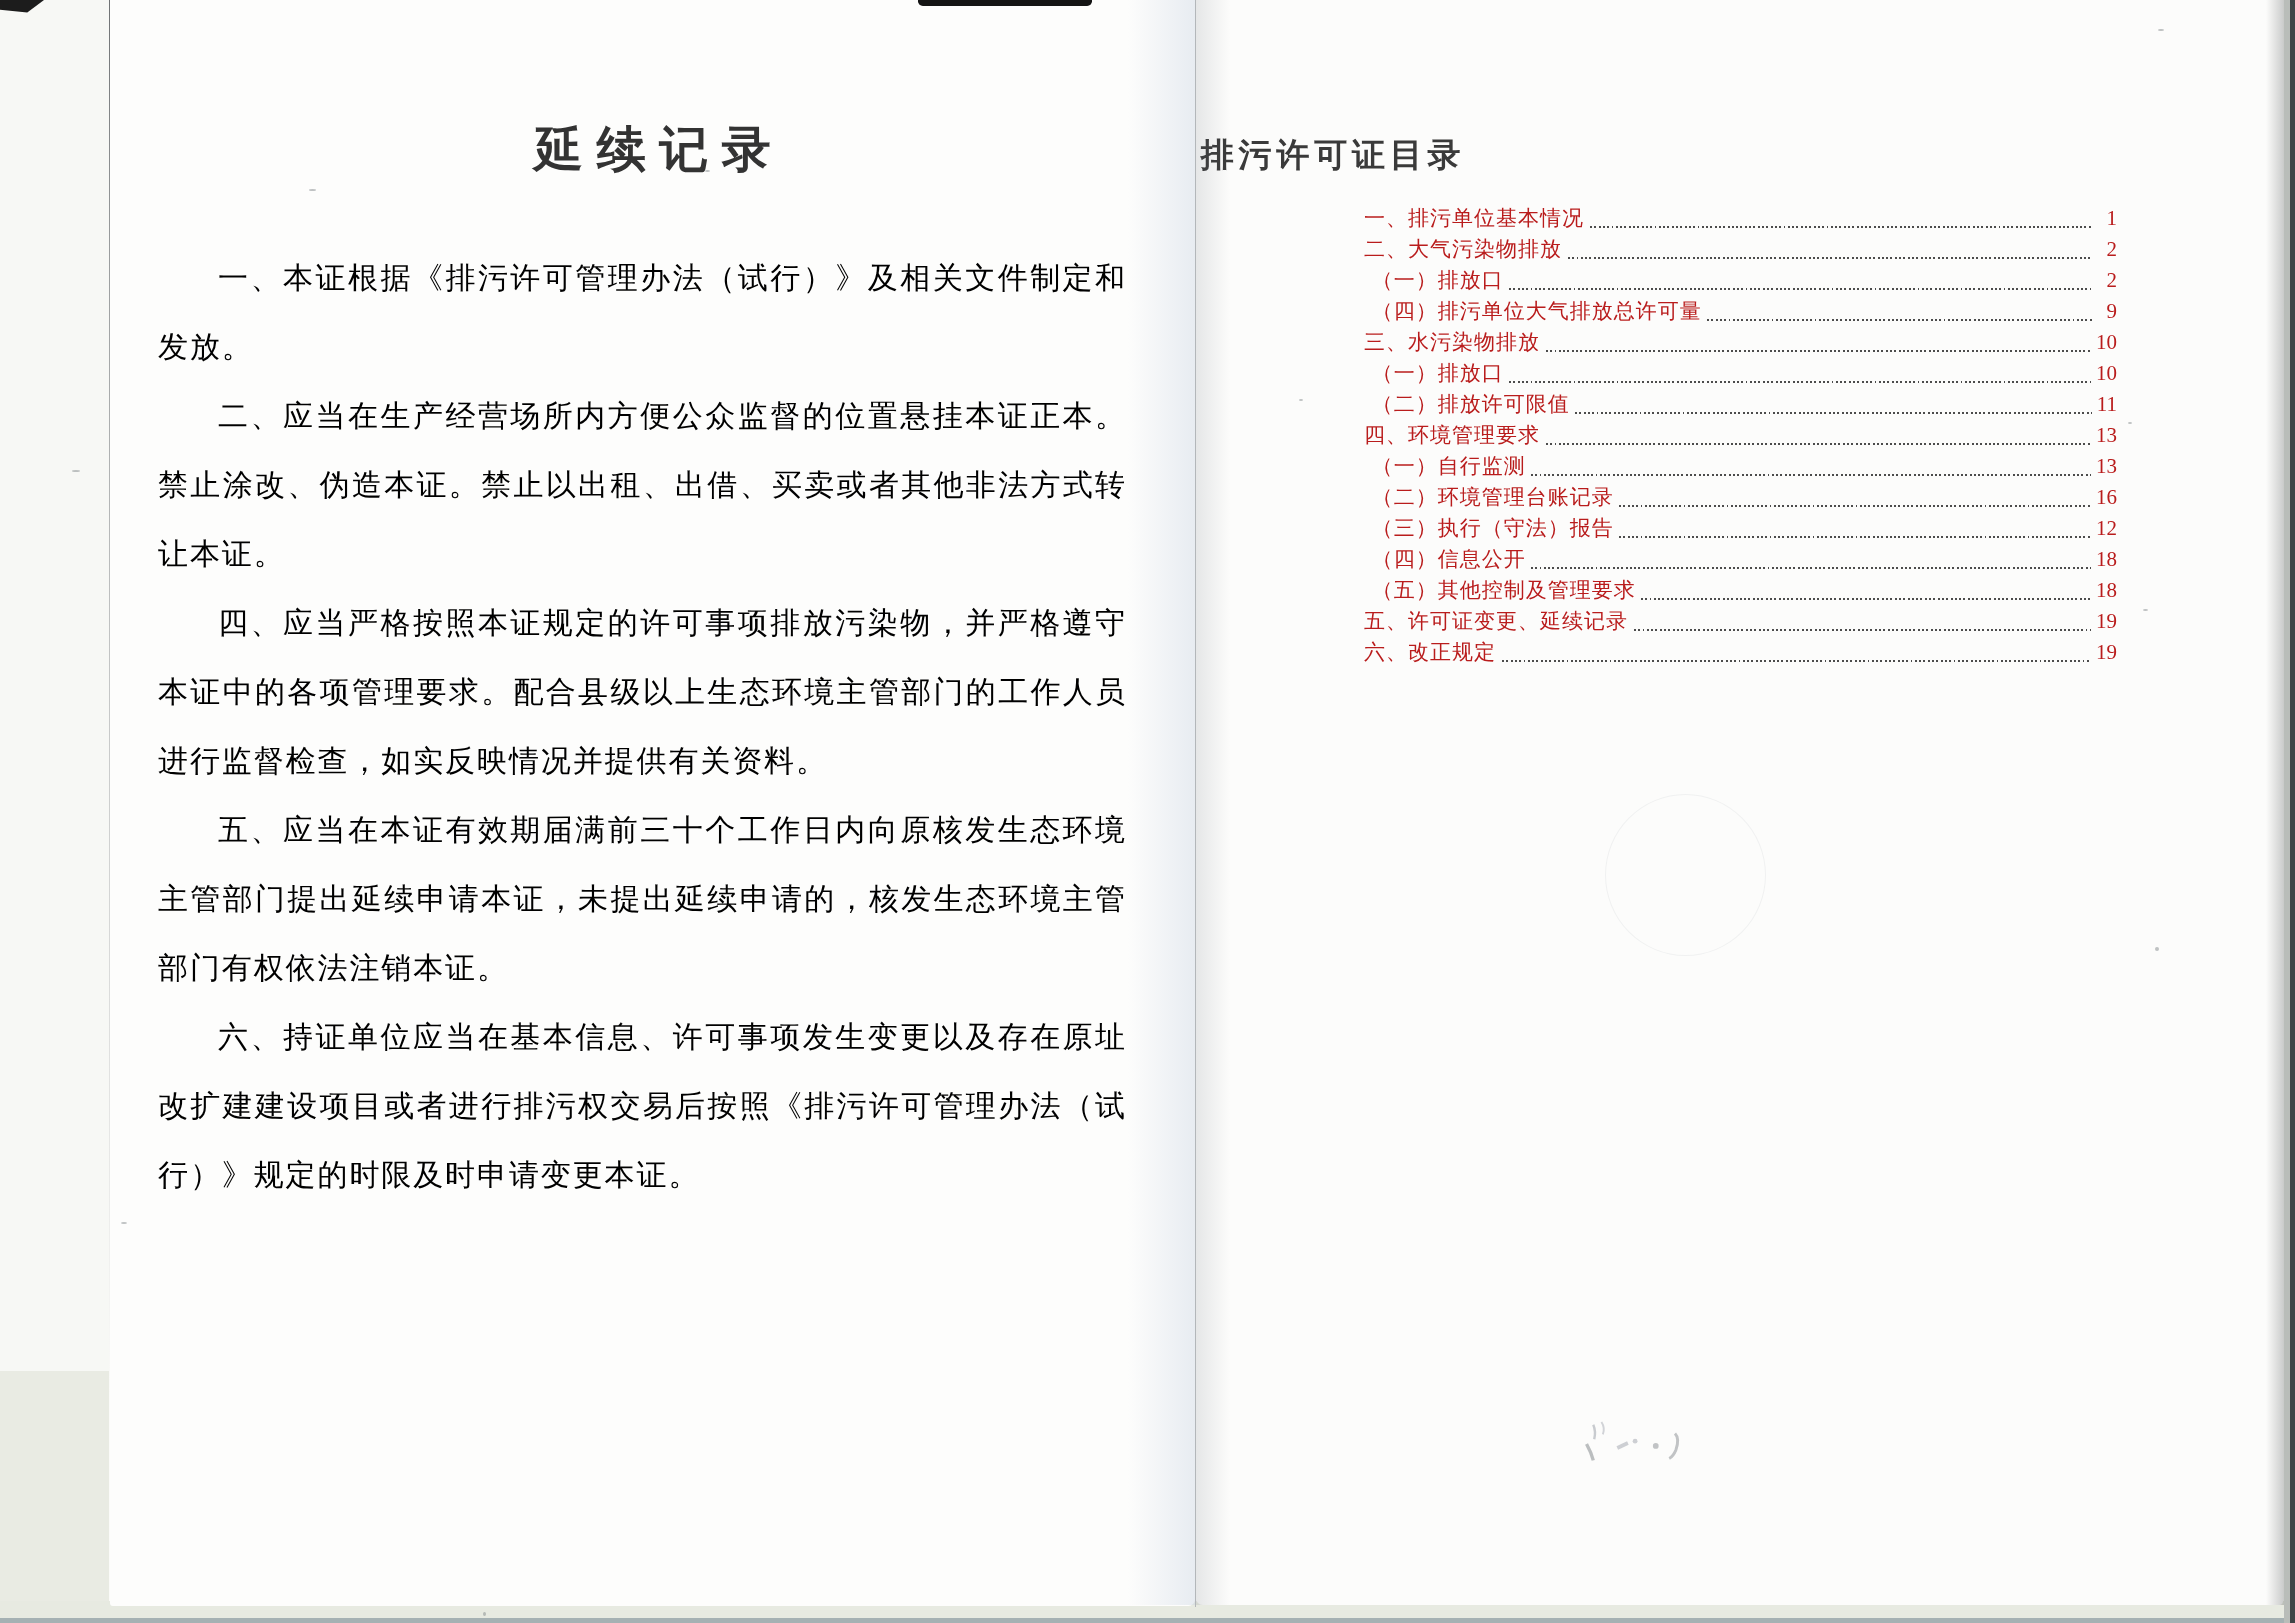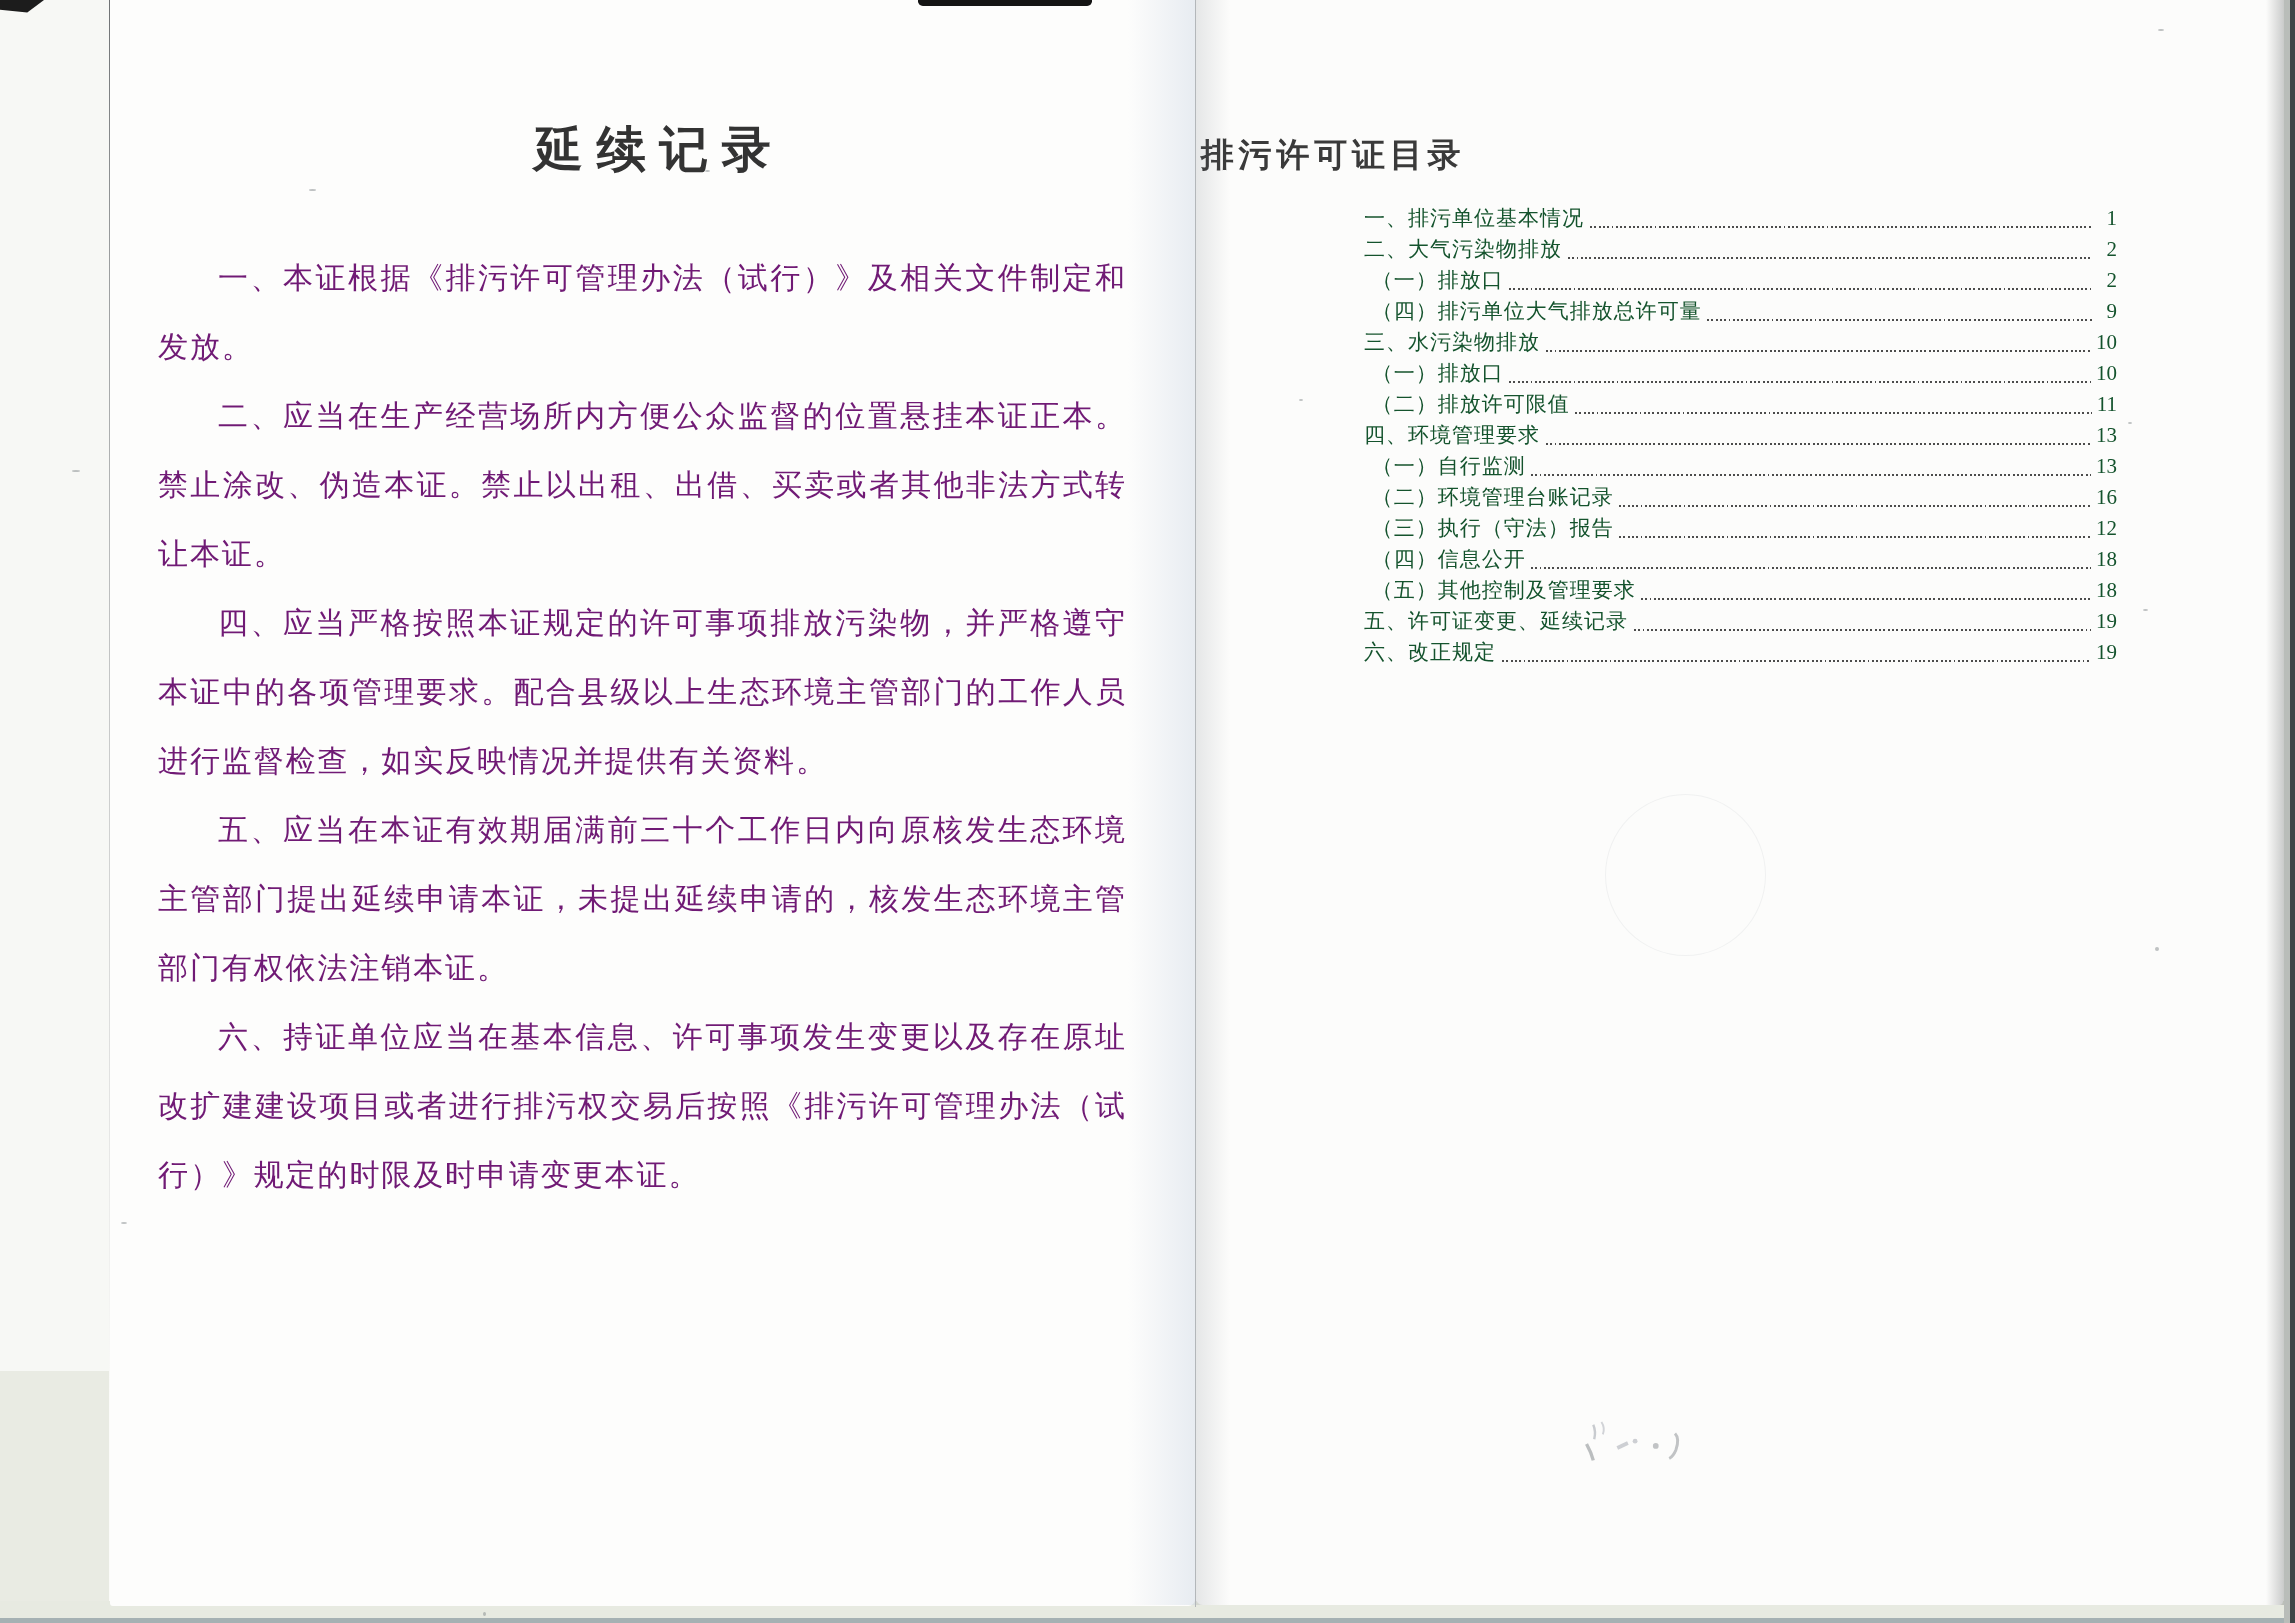--- a/index.html
+++ b/index.html
@@ -34,35 +34,35 @@
   .fold-shadow-right{position:absolute;left:1196px;top:0;width:34px;height:1605px;
     background:linear-gradient(to right,rgba(90,100,110,.14) 0%,rgba(90,100,110,0) 100%);}
   
   .lp-title{
     position:absolute;left:0;top:117px;width:100%;
     text-align:center;font-size:49px;font-weight:bold;color:#333333;
     letter-spacing:13.5px;text-indent:13.5px;
   }
   .lp-body{
     position:absolute;left:48px;top:243px;width:969px;
-    font-size:30px;line-height:69px;color:#701a75;
+    font-size:30px;line-height:69px;color:#000000;
     text-align:justify;letter-spacing:1.9px;
   }
   .lp-body p{margin:0;text-indent:2em;}
   
   .rp-title{
     position:absolute;left:0;top:133px;width:100%;
     text-align:left;font-size:33px;font-weight:bold;color:#3a3a3a;
     letter-spacing:4.8px;text-indent:4.8px;
     font-family:"Liberation Serif","DejaVu Serif",serif;
   }
   .toc{
     position:absolute;left:168px;top:204px;width:753px;
     font-family:"Liberation Serif","DejaVu Serif",serif;
-    font-size:21px;color:#14532d;
+    font-size:21px;color:#b91c1c;
   }
   .toc-row{display:flex;align-items:baseline;height:31px;}
   .toc-row.lvl2{padding-left:7.7px;}
   .toc-label{white-space:nowrap;letter-spacing:1px;}
   .toc-dots{
     flex:1;min-width:19px;height:2.4px;align-self:flex-end;margin:0 4.8px 6.7px 5.8px;
     background:repeating-linear-gradient(90deg,#4c4c4c 0 1.9px,rgba(0,0,0,0) 1.9px 4.3px);
   }
   .toc-page{white-space:nowrap;min-width:20px;text-align:right;}
   

